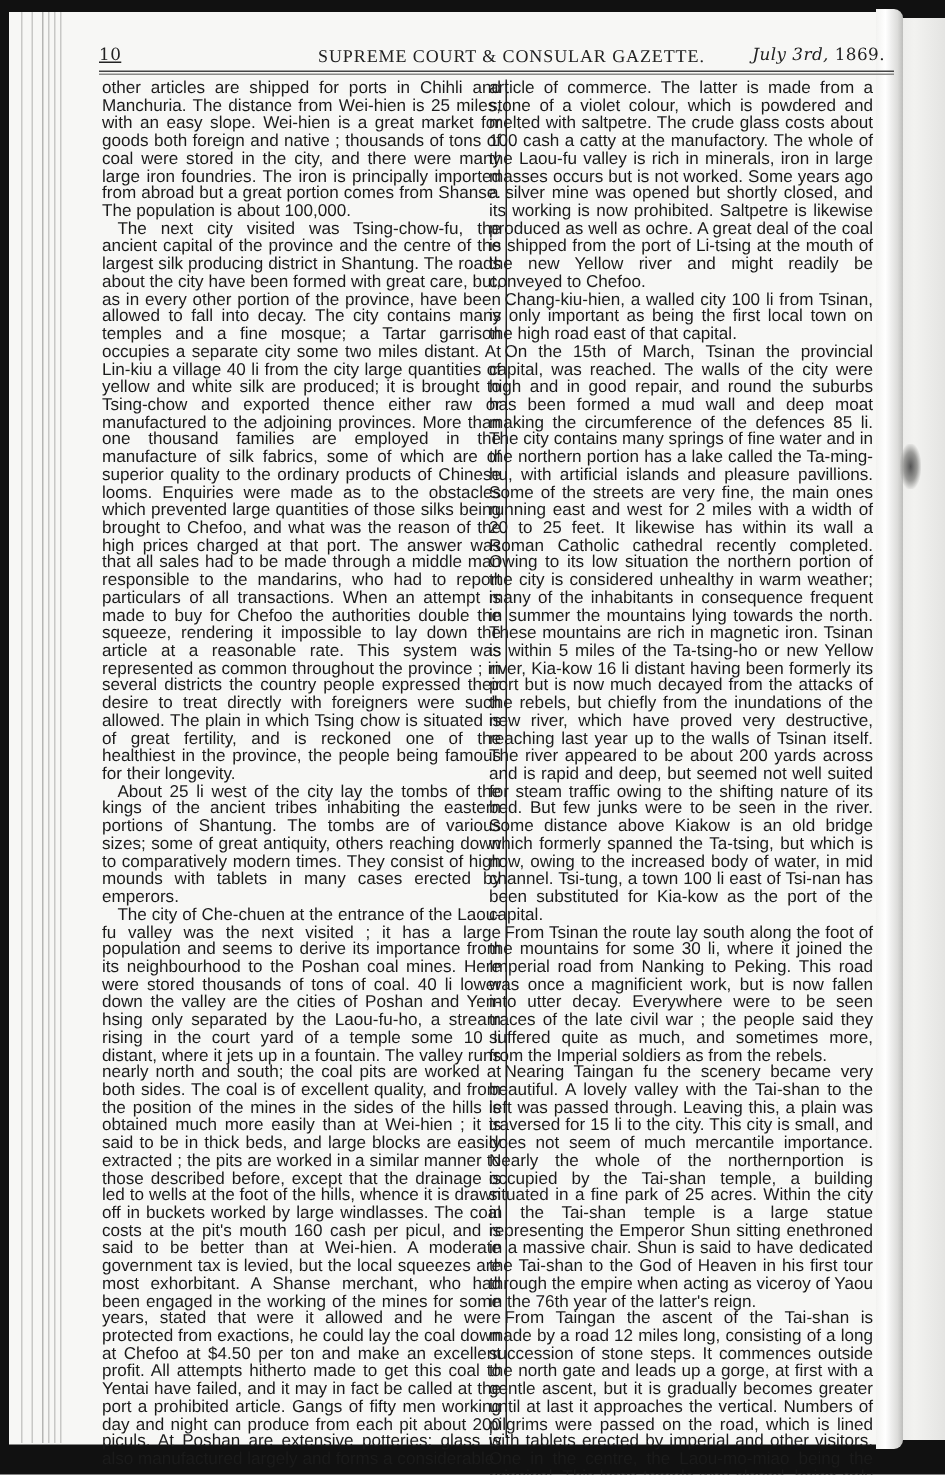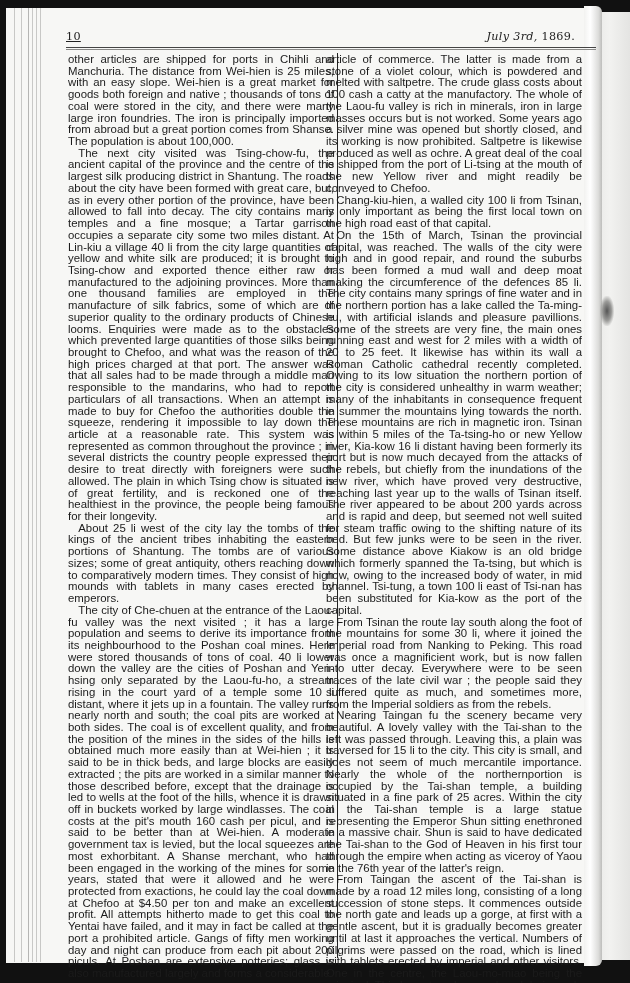--- a/index.html
+++ b/index.html
@@ -25,21 +25,21 @@
     position:absolute; left:600px; top:296px; width:14px; height:30px;
     background:radial-gradient(ellipse at center,#555 0%,#9a9a98 45%,rgba(255,255,255,0) 75%);
   }
   .stack-line { position:absolute; top:8px; width:1px; height:954px; background:#c8c8c6; }
   .header {
     position:absolute; left:66px; top:30px; width:530px; height:16px;
     color:#222; font-size:11.2px; letter-spacing:0.3px;
   }
   .header .pg { position:absolute; left:0; top:0;text-decoration:underline; }
   .header .title { position:absolute; left:146px; top:0; font-family:"Liberation Serif",serif; font-size:12px; letter-spacing:0.6px; }
-  .header .date { position:absolute; right:21px; top:0; }
+  .header .date { position:absolute; right:6px; top:0; }
   .header .date i { font-style:italic; }
   .rule1 { position:absolute; left:66px; top:47px; width:530px; height:1px; background:#444; }
   .rule2 { position:absolute; left:66px; top:49px; width:530px; height:1px; background:#8a8a88; }
   .col-rule { position:absolute; left:337px; top:53px; width:1px; height:905px; background:#222; }
   .col {
     position:absolute; top:54px; width:266px;
     font-family:Liberation Sans, sans-serif; font-size:11.4px; line-height:11.72px;
     color:#1b1b1b; text-align:justify; hyphens:manual;
   }
   .col.left { left:68px; }
@@ -56,20 +56,21 @@
 <div class="stack-line" style="left:21px"></div>
 <div class="stack-line" style="left:28px;background:#b5b5b3"></div>
 <div class="stack-line" style="left:32px"></div>
 <div class="stack-line" style="left:36px"></div>
 <div class="stack-line" style="left:40px"></div>
 <div class="page-curl"></div>
 <div class="tear"></div>
 
 <div class="header">
   <span class="pg">10</span>
+  <span class="title">SUPREME COURT &amp; CONSULAR GAZETTE.</span>
   <span class="date"><i>July 3rd,</i><span> 1869.</span></span>
 </div>
 <div class="rule1"></div>
 <div class="rule2"></div>
 <div class="col-rule"></div>
 
 <div class="col left">
   <p class="cont">other articles are shipped for ports in Chihli and Manchuria. The distance from Wei-hien is 25 miles, with an easy slope. Wei-hien is a great market for goods both foreign and native ; thousands of tons of coal were stored in the city, and there were many large iron foundries. The iron is principally imported from abroad but a great portion comes from Shanse. The population is about 100,000.</p>
   <p>The next city visited was Tsing-chow-fu, the ancient capital of the province and the centre of the largest silk producing district in Shantung. The roads about the city have been formed with great care, but, as in every other portion of the province, have been allowed to fall into decay. The city contains many temples and a fine mosque; a Tartar garrison occupies a separate city some two miles distant. At Lin-kiu a village 40 li from the city large quantities of yellow and white silk are produced; it is brought to Tsing-chow and exported thence either raw or manufactured to the adjoining provinces. More than one thousand families are employed in the manufacture of silk fabrics, some of which are of superior quality to the ordinary products of Chinese looms. Enquiries were made as to the obstacles which prevented large quantities of those silks being brought to Chefoo, and what was the reason of the high prices charged at that port. The answer was that all sales had to be made through a middle man responsible to the mandarins, who had to report particulars of all transactions. When an attempt is made to buy for Chefoo the authorities double the squeeze, rendering it impossible to lay down the article at a reasonable rate. This system was represented as common throughout the province ; in several districts the country people expressed their desire to treat directly with foreigners were such allowed. The plain in which Tsing chow is situated is of great fertility, and is reckoned one of the healthiest in the province, the people being famous for their longevity.</p>
   <p>About 25 li west of the city lay the tombs of the kings of the ancient tribes inhabiting the eastern portions of Shantung. The tombs are of various sizes; some of great antiquity, others reaching down to comparatively modern times. They consist of high mounds with tablets in many cases erected by emperors.</p>

